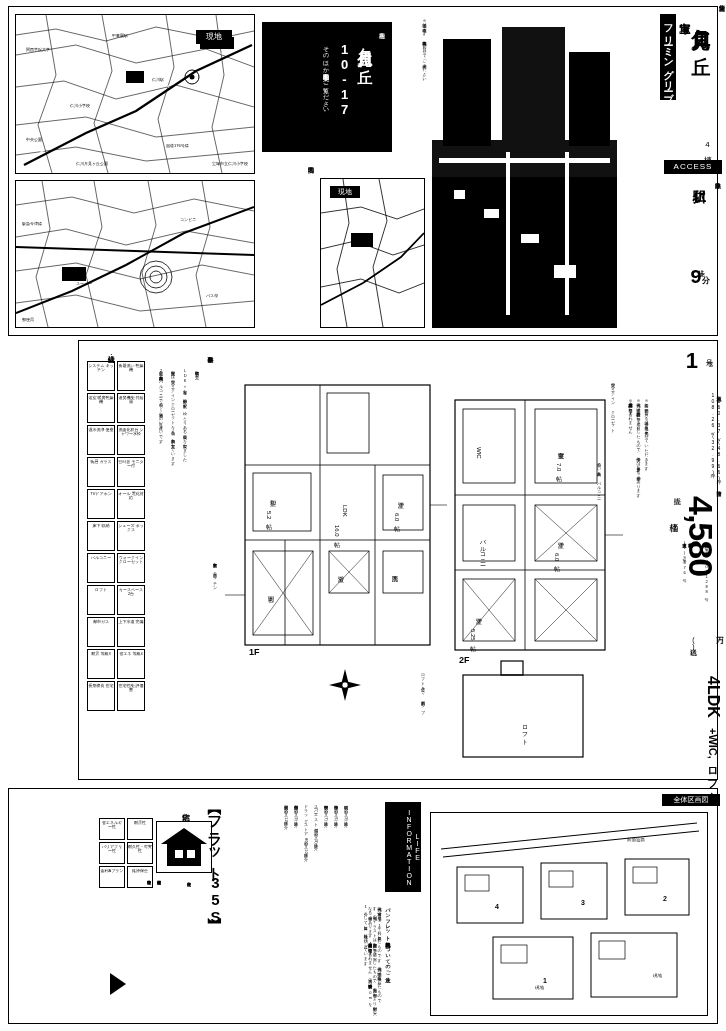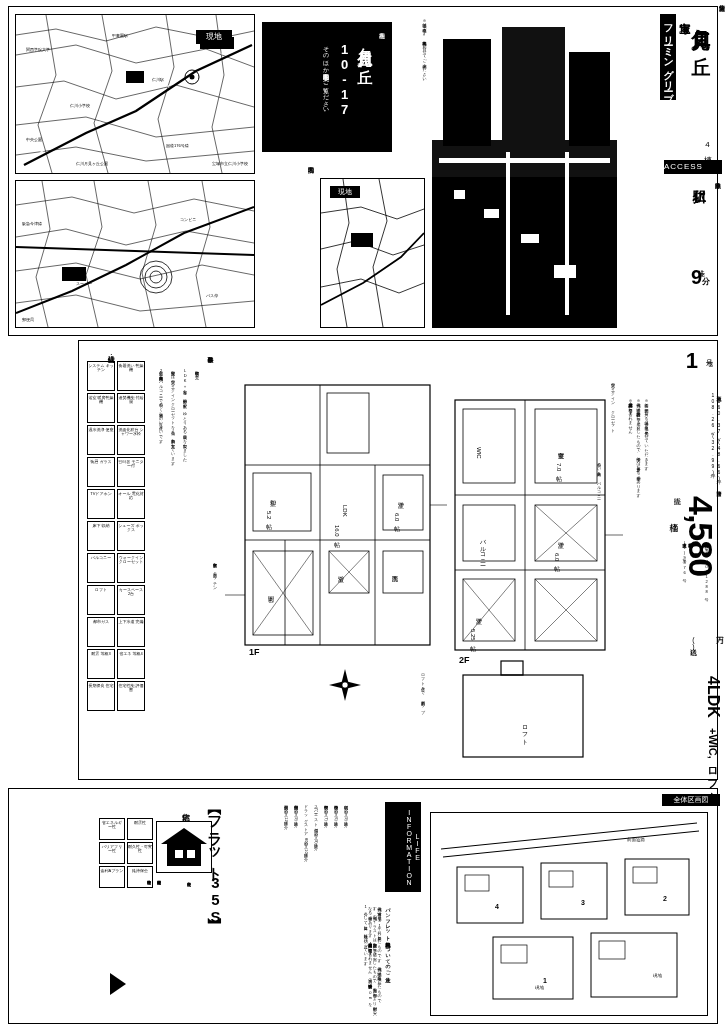--- a/index.html
+++ b/index.html
@@ -17,26 +17,26 @@
   .ctr{text-align:center;}
 
   
   #top-frame{left:8px;top:6px;width:710px;height:330px;border:1px solid #000;}
   #title-label{position:absolute;right:0;top:0;font-size:6px;}
   #title-main{position:absolute;right:12px;top:14px;font-size:19px;font-weight:bold;letter-spacing:1px;}
   #title-city{position:absolute;right:34px;top:14px;font-size:11px;font-weight:bold;}
   #title-brand{position:absolute;right:50px;top:14px;font-size:10px;background:#000;color:#fff;padding:3px 1px;font-weight:bold;}
   #title-units{position:absolute;right:14px;top:140px;font-size:8px;}
 
-  #access-badge{position:absolute;right:4px;top:160px;width:58px;height:14px;background:#000;color:#fff;font-size:8px;line-height:14px;letter-spacing:1px;}
+  #access-badge{position:absolute;right:4px;top:160px;width:58px;height:14px;background:#000;color:#fff;font-size:8px;text-align:center;line-height:14px;letter-spacing:1px;}
   #access-body{position:absolute;right:4px;top:178px;width:62px;height:140px;}
   #acc-line1{position:absolute;right:0;top:0;font-size:6px;}
   #acc-station{position:absolute;right:14px;top:2px;font-size:13px;font-weight:bold;}
   #acc-walk{position:absolute;right:16px;top:86px;font-size:7px;}
-  #acc-min{position:absolute;right:12px;top:88px;font-size:20px;font-weight:bold;}
+  #acc-min{position:absolute;right:12px;top:88px;font-size:20px;font-weight:bold;font-family:Liberation Mono, monospace;}
 
   #photo{left:432px;top:14px;width:185px;height:314px;background:#111;overflow:hidden;}
   #photo .sky{position:absolute;left:0;top:0;width:100%;height:40%;background:#fff;}
   #photo .b1{position:absolute;left:6%;top:8%;width:26%;height:34%;background:#000;}
   #photo .b2{position:absolute;left:38%;top:4%;width:34%;height:40%;background:#111;}
   #photo .b3{position:absolute;left:74%;top:12%;width:22%;height:30%;background:#000;}
   #photo .road{position:absolute;left:0;top:52%;width:100%;height:48%;background:#000;}
   #photo .stripe{position:absolute;background:#fff;}
 
   #map-main{left:15px;top:14px;width:240px;height:160px;background:#fff;border:1px solid #000;overflow:hidden;}

